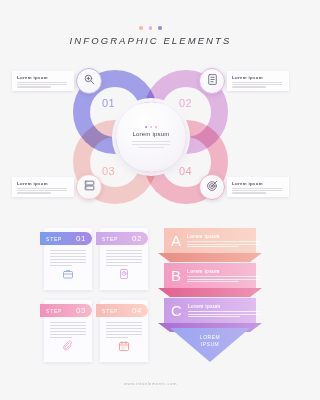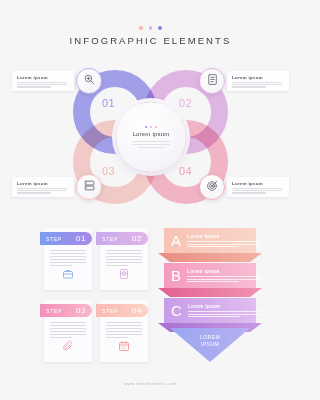--- a/index.html
+++ b/index.html
@@ -11,20 +11,21 @@
   }
   .page { position: relative; width: 301px; height: 400px; }
 
   
   .header { position: absolute; top: 26px; left: 0; width: 301px; text-align: center; }
   .hdr-dots { display: flex; justify-content: center; gap: 6px; margin-bottom: 5px; }
   .hdr-dots i { width: 3.5px; height: 3.5px; border-radius: 50%; display: block; }
   .hdr-title {
     font-size: 9.5px; letter-spacing: 2.1px; color: #3d3a42;
     font-weight: 400;
+    font-style: italic;
   }
 
   
   .diagram { position: absolute; left: 62px; top: 62px; width: 178px; height: 148px; }
   .ring {
     position: absolute; width: 84px; height: 84px; border-radius: 50%;
     border-width: 17px; border-style: solid;
     mix-blend-mode: multiply; opacity: .78;
   }
   .ring.r1 { left: 11px;  top: 8px;   border-color: #8d8bec; }

